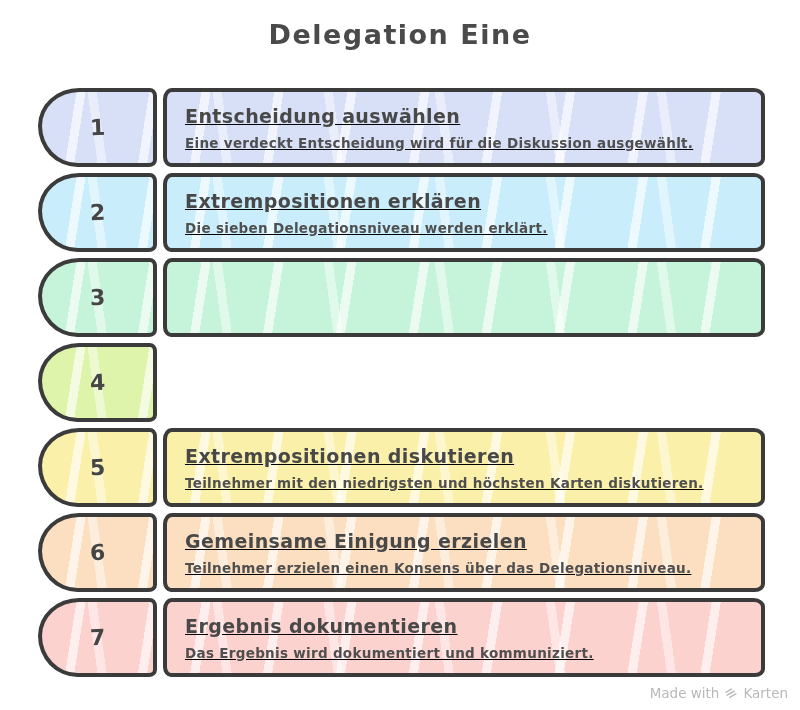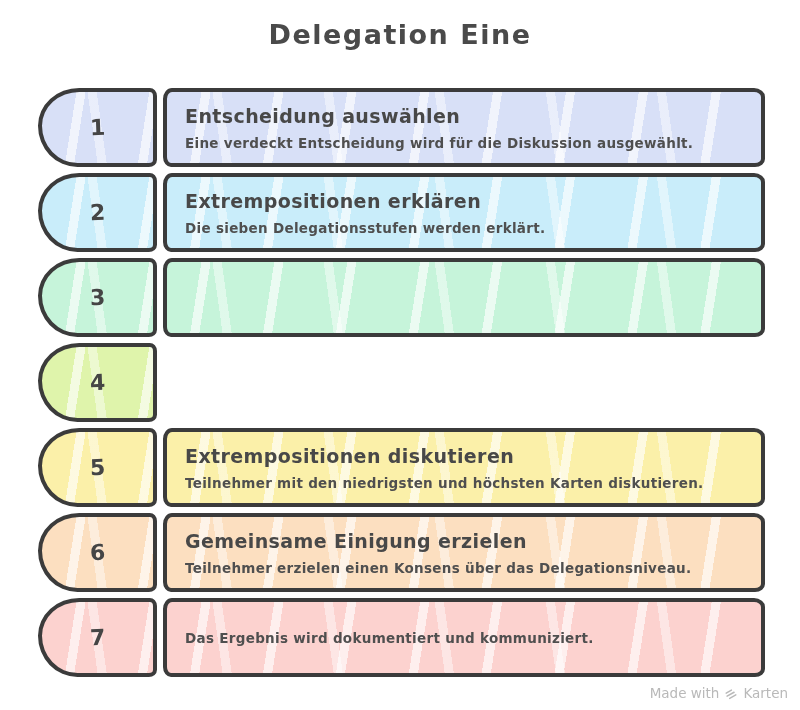--- a/index.html
+++ b/index.html
@@ -72,40 +72,41 @@
     color: #454545;
     transform: rotate(-2deg);
   }
   .card {
     flex: 1;
     border-radius: 9px 11px 10px 8px / 11px 9px 8px 10px;
     display: flex;
     flex-direction: column;
     justify-content: center;
     padding: 8px 18px;
+    text-decoration: underline;
   }
   .card-title {
     font-size: 19px;
     font-weight: 700;
     color: #484848;
     letter-spacing: 0.4px;
     margin-bottom: 8px;
   }
   .card-desc {
     font-size: 13.5px;
     font-weight: 700;
     color: #4f4f4f;
     letter-spacing: 0.3px;
   }
   .credit {
     position: absolute;
     right: 12px;
     bottom: 9px;
     display: flex;
-    align-items: flex-end;
+    align-items: center;
     gap: 5px;
     color: #b9b9b9;
     font-size: 13.5px;
     font-weight: 400;
     text-decoration: none;
     cursor: pointer;
   }
   .credit svg {
     display: block;
   }
@@ -126,21 +127,21 @@
       <div class="card-desc">Eine verdeckt Entscheidung wird für die Diskussion ausgewählt.</div>
     </div>
   </div>
 
   <div class="step">
     <div class="pill" style="--fill: #c9edfa;">
       <span class="step-number">2</span>
     </div>
     <div class="card" style="--fill: #c9edfa;">
       <div class="card-title">Extrempositionen erklären</div>
-      <div class="card-desc">Die sieben Delegationsstufen werden erklärt.</div>
+      <div class="card-desc">Die sieben Delegationsniveau werden erklärt.</div>
     </div>
   </div>
 
   <div class="step">
     <div class="pill" style="--fill: #c6f4da;">
       <span class="step-number">3</span>
     </div>
     <div class="card" style="--fill: #c6f4da;">
     </div>
   </div>
@@ -169,20 +170,21 @@
       <div class="card-title">Gemeinsame Einigung erzielen</div>
       <div class="card-desc">Teilnehmer erzielen einen Konsens über das Delegationsniveau.</div>
     </div>
   </div>
 
   <div class="step">
     <div class="pill" style="--fill: #fcd2cf;">
       <span class="step-number">7</span>
     </div>
     <div class="card" style="--fill: #fcd2cf;">
+      <div class="card-title">Ergebnis dokumentieren</div>
       <div class="card-desc">Das Ergebnis wird dokumentiert und kommuniziert.</div>
     </div>
   </div>
 
 </div>
 
 <div class="credit">
   <span>Made with</span>
   <span>
     <svg width="14" height="14" viewBox="0 0 16 16" fill="none">

